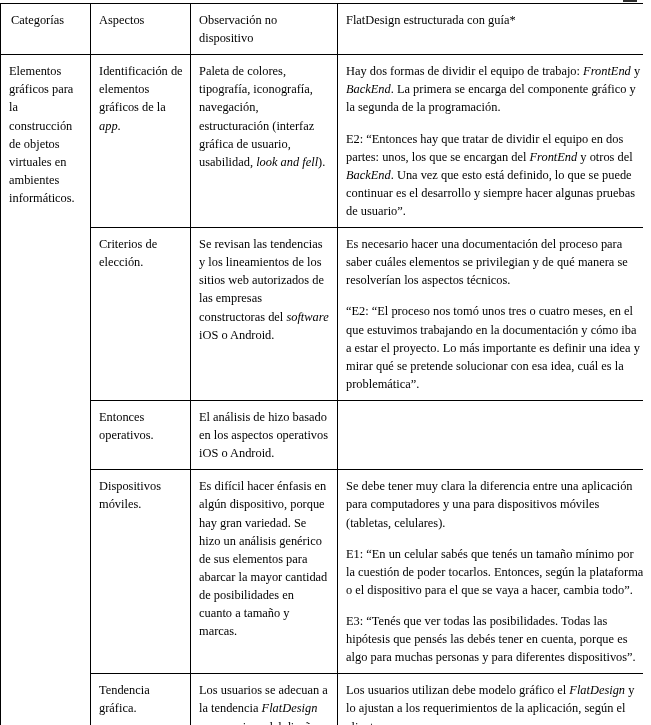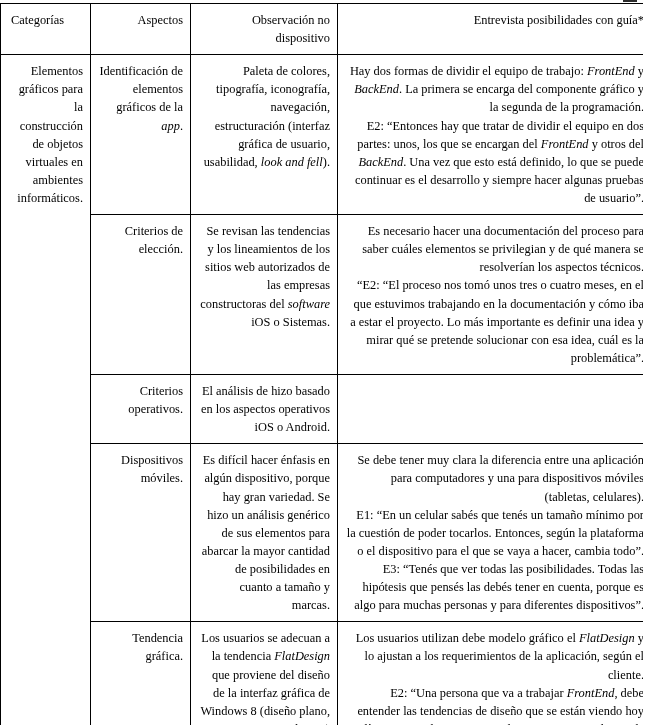--- a/index.html
+++ b/index.html
@@ -44,21 +44,21 @@
     left: 0;
   }
 
   table.research-table td,
   table.research-table th {
     border: 1px solid #000000;
     vertical-align: top;
     padding: 7px 7px 7px 8px;
     font-size: 12.4px;
     line-height: 1.46;
-    text-align: right;
+    text-align: left;
     font-weight: normal;
   }
 
   
   col.c-categorias   { width: 90px; }
   col.c-aspectos     { width: 100px; }
   col.c-observacion  { width: 147px; }
   col.c-entrevista   { width: 314px; }
 
   thead th {
@@ -99,21 +99,21 @@
   td.ent-cell {
     line-height: 1.5;
     padding-right: 9px;
   }
 
   td.ent-cell p,
   td.obs-cell p {
     margin: 0 0 0 0;
   }
   td.ent-cell p + p {
-    margin-top: 0;
+    margin-top: 13px;
   }
 
   i, em { font-style: italic; }
 
   .empty-cell { }
 </style>
 </head>
 <body>
 
 <div class="page">
@@ -125,21 +125,21 @@
       <col class="c-categorias">
       <col class="c-aspectos">
       <col class="c-observacion">
       <col class="c-entrevista">
     </colgroup>
     <thead>
       <tr>
         <th class="left-head">Categorías</th>
         <th>Aspectos</th>
         <th>Observación no dispositivo</th>
-        <th>Entrevista posibilidades con guía*</th>
+        <th>FlatDesign estructurada con guía*</th>
       </tr>
     </thead>
     <tbody>
 
       <tr>
         <td class="cat-cell" rowspan="5">
           <span>Elementos gráficos para la construcción de objetos virtuales en ambientes informáticos.</span>
         </td>
         <td class="aspect-cell">
           <span>Identificación de elementos gráficos de la </span><i>app</i><span>.</span>
@@ -149,30 +149,30 @@
         </td>
         <td class="ent-cell">
           <p><span>Hay dos formas de dividir el equipo de trabajo: </span><i>FrontEnd</i><span> y </span><i>BackEnd</i><span>. La primera se encarga del componente gráfico y la segunda de la programación.</span></p>
           <p><span>E2: “Entonces hay que tratar de dividir el equipo en dos partes: unos, los que se encargan del </span><i>FrontEnd</i><span> y otros del </span><i>BackEnd</i><span>. Una vez que esto está definido, lo que se puede continuar es el desarrollo y siempre hacer algunas pruebas de usuario”.</span></p>
         </td>
       </tr>
 
       <tr>
         <td class="aspect-cell">Criterios de elección.</td>
         <td class="obs-cell">
-          <span>Se revisan las tendencias y los lineamientos de los sitios web autorizados de las empresas constructoras del </span><i>software</i><span> iOS o Sistemas.</span>
+          <span>Se revisan las tendencias y los lineamientos de los sitios web autorizados de las empresas constructoras del </span><i>software</i><span> iOS o Android.</span>
         </td>
         <td class="ent-cell">
           <p>Es necesario hacer una documentación del proceso para saber cuáles elementos se privilegian y de qué manera se resolverían los aspectos técnicos.</p>
           <p>“E2: “El proceso nos tomó unos tres o cuatro meses, en el que estuvimos trabajando en la documentación y cómo iba a estar el proyecto. Lo más importante es definir una idea y mirar qué se pretende solucionar con esa idea, cuál es la problemática”.</p>
         </td>
       </tr>
 
       <tr>
-        <td class="aspect-cell">Criterios operativos.</td>
+        <td class="aspect-cell">Entonces operativos.</td>
         <td class="obs-cell">El análisis de hizo basado en los aspectos operativos iOS o Android.</td>
         <td class="ent-cell empty-cell"></td>
       </tr>
 
       <tr>
         <td class="aspect-cell">Dispositivos móviles.</td>
         <td class="obs-cell">Es difícil hacer énfasis en algún dispositivo, porque hay gran variedad. Se hizo un análisis genérico de sus elementos para abarcar la mayor cantidad de posibilidades en cuanto a tamaño y marcas.</td>
         <td class="ent-cell">
           <p>Se debe tener muy clara la diferencia entre una aplicación para computadores y una para dispositivos móviles (tabletas, celulares).</p>
           <p>E1: “En un celular sabés que tenés un tamaño mínimo por la cuestión de poder tocarlos. Entonces, según la plataforma o el dispositivo para el que se vaya a hacer, cambia todo”.</p>

